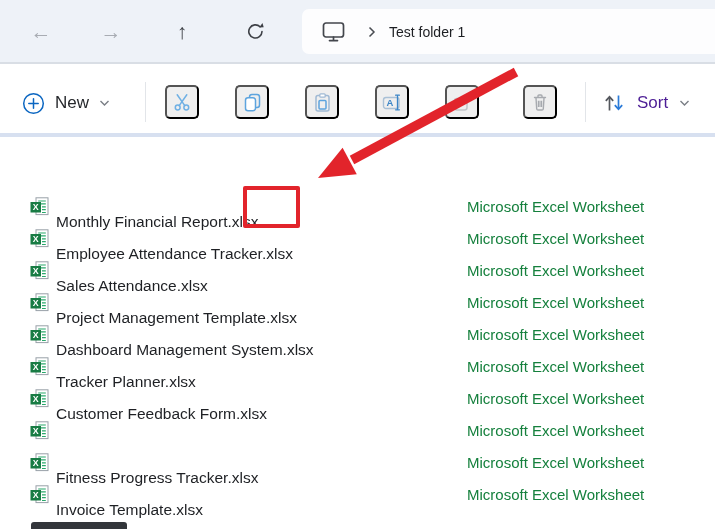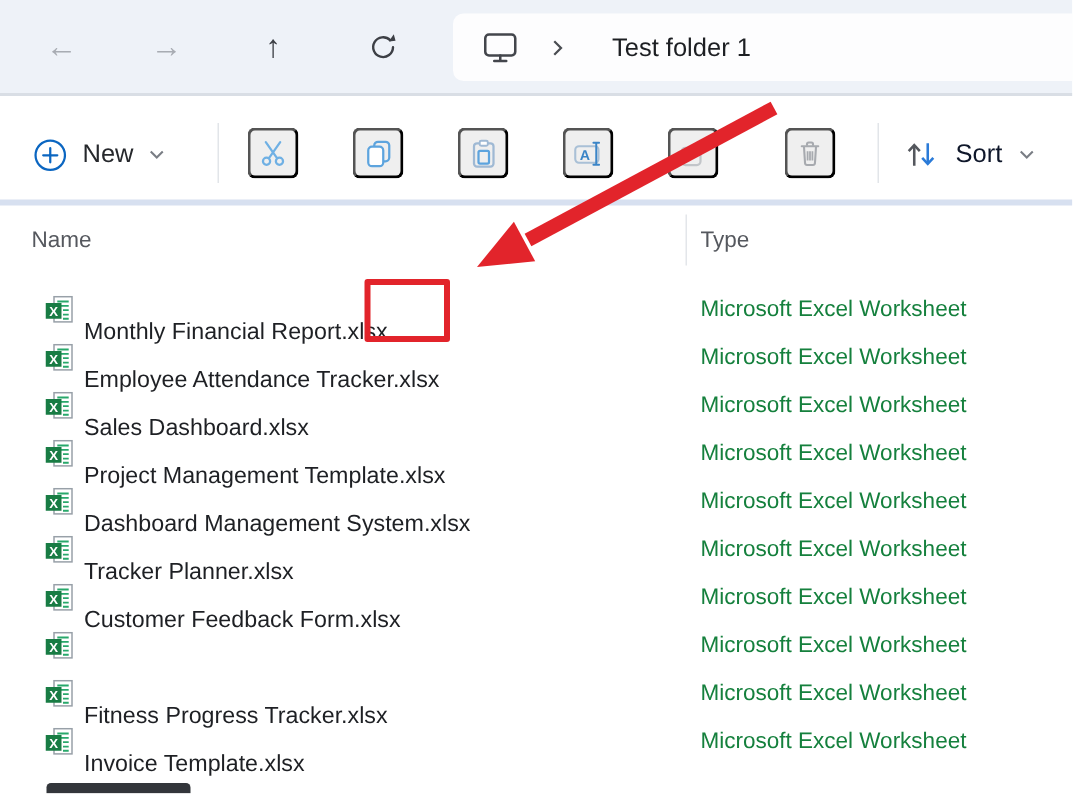--- a/index.html
+++ b/index.html
@@ -9,30 +9,30 @@
     -webkit-font-smoothing:antialiased;
   }
   
   .navbar{position:absolute;left:0;top:0;width:715px;height:62px;background:#eef2f8;border-bottom:2px solid #d9dee5;}
   .nav-btn{position:absolute;top:12px;width:38px;height:38px;display:flex;align-items:center;justify-content:center;
     font-size:21px;line-height:1;background:transparent;border:none;border-radius:5px;cursor:default;}
   .nav-btn.disabled{color:#a8acb3;}
   .nav-btn.enabled{color:#3d4046;}
   .addressbar{position:absolute;left:302px;right:-12px;top:9px;height:45px;background:#fdfdfe;border-radius:7px;
     display:flex;align-items:center;padding-left:18px;}
-  .addr-title{margin-left:31px;font-size:17px;color:#1d1f23;}
+  .addr-title{margin-left:12px;font-size:14px;color:#1d1f23;}
   .addr-chevron{margin-left:20px;display:flex;align-items:center;}
   
   .toolbar{position:absolute;left:0;top:64px;width:715px;height:69px;background:#fff;border-radius:20px;}
   .new-button{position:absolute;left:22px;top:24px;height:30px;display:flex;align-items:center;gap:10px;}
   .new-label{font-size:17px;color:#26282c;}
   .tb-sep{position:absolute;top:18px;width:1px;height:40px;background:#e2e5e9;}
   .icon-btn{position:absolute;top:21px;width:34px;height:34px;display:flex;align-items:center;justify-content:center;border-radius:5px;}
   .sort-button{position:absolute;left:602px;top:24px;height:30px;display:flex;align-items:center;gap:11px;}
-  .sort-label{font-size:17px;color:#0f172a;}
+  .sort-label{font-size:17px;color:#4c1d95;}
   
   .panel-gap{position:absolute;left:0;top:133px;width:715px;height:4px;background:#d7e0f0;}
   
   .list-header{position:absolute;left:0;top:143px;width:715px;height:34px;}
   .col-name{position:absolute;left:21px;top:50%;transform:translateY(-50%);font-size:15px;color:#55585e;}
   .col-type{position:absolute;left:467px;top:50%;transform:translateY(-50%);font-size:15px;color:#55585e;}
   .col-sep{position:absolute;left:457px;top:0;width:1px;height:34px;background:#e3e6ea;}
   
   .file-list{position:absolute;left:0;top:190px;width:715px;}
   .file-row{position:relative;height:32px;}
@@ -179,25 +179,20 @@
       <span>
         <svg width="11" height="8" viewBox="0 0 11 8">
             <path d="M1.5 2l4 4 4-4" fill="none" stroke="#7a7e85" stroke-width="1.4"></path>
           </svg>
       </span>
     </div>
   </div>
 
   <div class="panel-gap"></div>
 
-  <div class="list-header">
-    <span class="col-name">Name</span>
-    <div class="col-sep"></div>
-    <span class="col-type">Type</span>
-  </div>
 
   <div class="file-list">
 
       <div class="file-row">
         <span class="excel-icon">
           <svg width="19" height="19" viewBox="0 0 19 19">
             <rect x="6" y="0.8" width="12" height="16.8" fill="#fff" stroke="#98a0a8" stroke-width="1"></rect>
             <path d="M8.2 4h7.6M8.2 6.9h7.6M12 9.8h3.8M12 12.7h3.8M12 15.5h3.8" stroke="#28a86b" stroke-width="1.2"></path>
             <rect x="0.5" y="5" width="10.5" height="10.5" fill="#187c44"></rect>
             <text x="5.8" y="13.4" font-size="8.8" font-weight="bold" fill="#fff" text-anchor="middle" font-family="Liberation Sans, sans-serif">X</text>
@@ -222,21 +217,21 @@
 
       <div class="file-row">
         <span class="excel-icon">
           <svg width="19" height="19" viewBox="0 0 19 19">
             <rect x="6" y="0.8" width="12" height="16.8" fill="#fff" stroke="#98a0a8" stroke-width="1"></rect>
             <path d="M8.2 4h7.6M8.2 6.9h7.6M12 9.8h3.8M12 12.7h3.8M12 15.5h3.8" stroke="#28a86b" stroke-width="1.2"></path>
             <rect x="0.5" y="5" width="10.5" height="10.5" fill="#187c44"></rect>
             <text x="5.8" y="13.4" font-size="8.8" font-weight="bold" fill="#fff" text-anchor="middle" font-family="Liberation Sans, sans-serif">X</text>
           </svg>
         </span>
-        <span class="file-name">Sales Dashboard.xlsx</span>
+        <span class="file-name">Sales Attendance.xlsx</span>
         <span class="file-type">Microsoft Excel Worksheet</span>
       </div>
 
       <div class="file-row">
         <span class="excel-icon">
           <svg width="19" height="19" viewBox="0 0 19 19">
             <rect x="6" y="0.8" width="12" height="16.8" fill="#fff" stroke="#98a0a8" stroke-width="1"></rect>
             <path d="M8.2 4h7.6M8.2 6.9h7.6M12 9.8h3.8M12 12.7h3.8M12 15.5h3.8" stroke="#28a86b" stroke-width="1.2"></path>
             <rect x="0.5" y="5" width="10.5" height="10.5" fill="#187c44"></rect>
             <text x="5.8" y="13.4" font-size="8.8" font-weight="bold" fill="#fff" text-anchor="middle" font-family="Liberation Sans, sans-serif">X</text>

